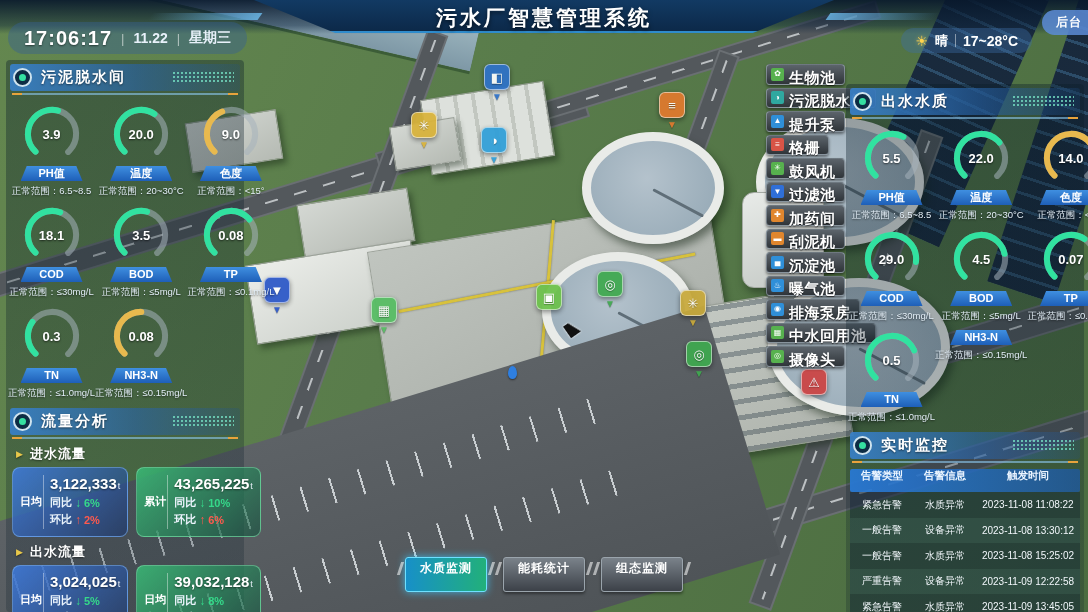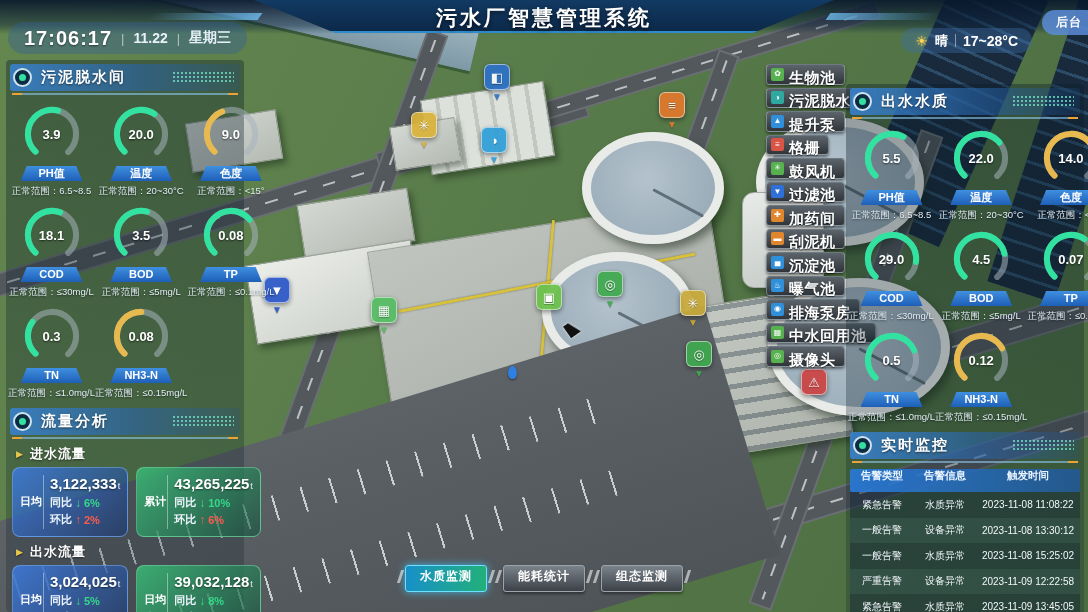--- a/index.html
+++ b/index.html
@@ -144,21 +144,21 @@
   #facility-list{position:absolute;left:766px;top:64px;z-index:8;display:flex;flex-direction:column;gap:3px;align-items:flex-start;}
   .fbtn{display:flex;align-items:center;gap:5px;height:20.5px;padding:0 8px 0 4px;border-radius:4px;cursor:pointer;
     background:linear-gradient(180deg,#5c646b,#2f3439);border:1px solid rgba(205,222,235,.4);
     box-shadow:0 2px 3px rgba(0,0,0,.45);}
   .fb-ico{width:13px;height:13px;border-radius:2px;display:flex;align-items:center;justify-content:center;
     font-size:8px;color:#fff;line-height:1;flex:0 0 auto;}
   .fb-label{font-size:15px;font-weight:bold;letter-spacing:.5px;white-space:nowrap;text-shadow:0 1px 1px rgba(0,0,0,.6);margin-top:8px;}
 
   
   #bottom-tabs{position:absolute;left:50%;bottom:20px;transform:translateX(-50%);z-index:12;display:flex;gap:16px;}
-  .btab{position:relative;width:82px;height:27px;line-height:21px;text-align:center;font-size:12px;font-weight:bold;
+  .btab{position:relative;width:82px;height:35px;line-height:21px;text-align:center;font-size:12px;font-weight:bold;
     letter-spacing:1px;border-radius:3px;cursor:pointer;
     background:linear-gradient(180deg,#7a828a,#3c4148);border:1px solid #9aa4ac;box-shadow:0 2px 3px rgba(0,0,0,.4);margin-top:12px;}
   .btab.active{background:linear-gradient(90deg,#1790c8,#22b07a);border:1px solid #6fe0ff;
     box-shadow:0 0 8px rgba(60,200,255,.8);}
   .btab::before,.btab::after{content:"";position:absolute;top:4px;width:3px;height:13px;transform:skewX(-18deg);
     background:rgba(255,255,255,.55);}
   .btab::before{left:-7px;} .btab::after{right:-7px;}
 </style>
 </head>
 <body>
@@ -543,27 +543,20 @@
       <svg viewBox="0 0 72 72">
         <circle class="g-track" cx="36" cy="36" r="28" pathLength="100" transform="rotate(133.2 36 36)"></circle>
         <circle class="g-arc" cx="36" cy="36" r="28" pathLength="100" transform="rotate(133.2 36 36)" style="stroke: rgb(49, 226, 160); stroke-dasharray: 56.24, 43.76;"></circle>
       </svg>
       <div class="g-val">0.5</div>
     </div>
     <div class="g-label">TN</div>
     <div class="g-range">正常范围：≤1.0mg/L</div>
   </div>
         <div class="gauge">
-    <div class="g-ring">
-      <svg viewBox="0 0 72 72">
-        <circle class="g-track" cx="36" cy="36" r="28" pathLength="100" transform="rotate(133.2 36 36)"></circle>
-        <circle class="g-arc" cx="36" cy="36" r="28" pathLength="100" transform="rotate(133.2 36 36)" style="stroke: rgb(232, 185, 78); stroke-dasharray: 54.72, 45.28;"></circle>
-      </svg>
-      <div class="g-val">0.12</div>
-    </div>
     <div class="g-label">NH3-N</div>
     <div class="g-range">正常范围：≤0.15mg/L</div>
   </div>
       </div>
 
     <div class="sec-hdr">
       <span class="sec-ico"></span>
       <span class="sec-title">实时监控</span>
       <span class="sec-dots"></span>
     </div>

